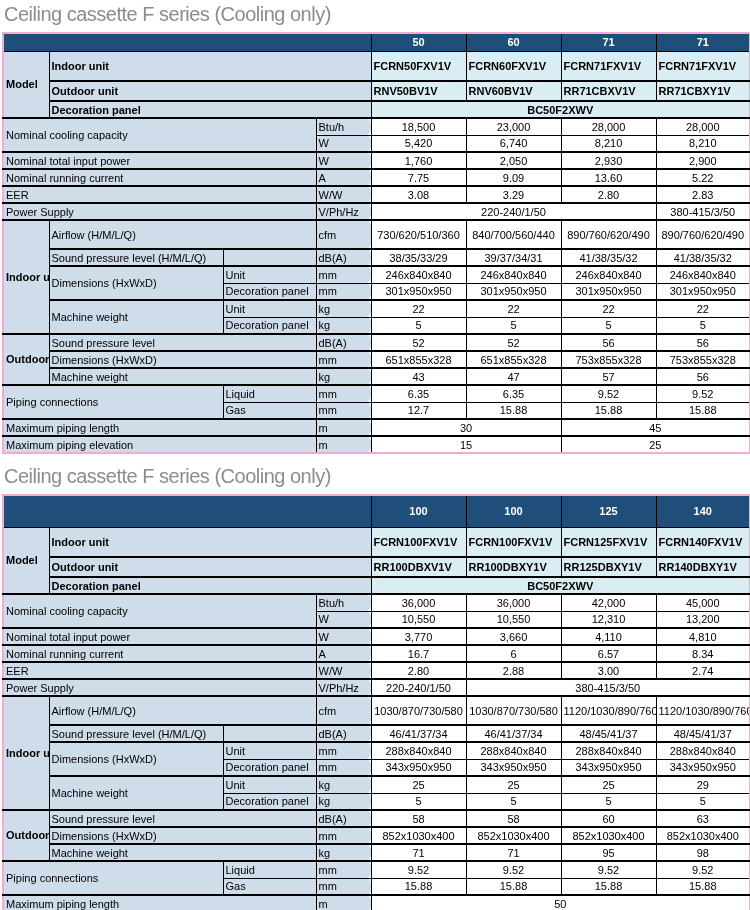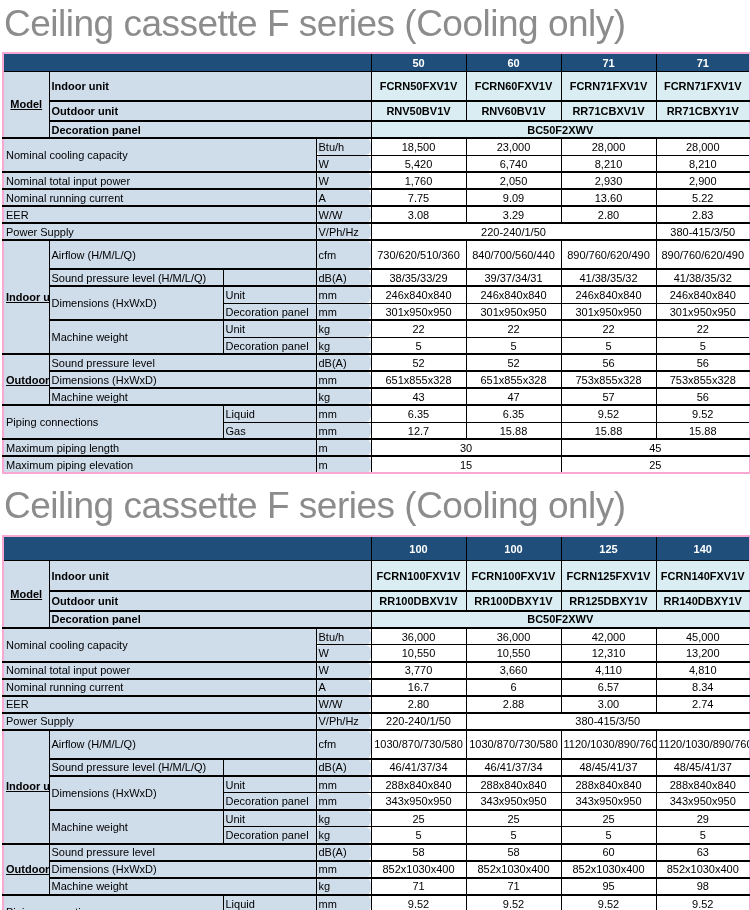--- a/index.html
+++ b/index.html
@@ -11,21 +11,21 @@
   * { box-sizing: border-box; }
   html, body { margin: 0; padding: 0; }
   body {
     width: 750px;
     background: #fff;
     font-family: "Liberation Sans", sans-serif;
     color: #000;
   }
   .title {
     color: var(--title-gray, #8C8C8C);
-    font-size: 37px;
+    font-size: 20px;
     font-weight: 400;
     letter-spacing: -0.5px;
     margin: 2px 0 6px 4px;
     line-height: 1.2;
     white-space: nowrap;
   }
   .title2 { margin-top: 10px; }
   table.spec {
     border-collapse: collapse;
     table-layout: fixed;
@@ -50,22 +50,21 @@
     text-align: center;
     font-size: 12px;
   }
   .c-group, .c-group-mid {
     background: var(--label-bg, #CFDCEA);
     font-weight: bold;
     white-space: normal;
     line-height: 1.15;
     padding: 1px 2px 1px 4px;
     vertical-align: top;
-    text-align: center;
-    text-decoration: underline;
+    text-align: left;
   }
   .c-group-mid { vertical-align: middle; }
   .c-label {
     background: var(--label-bg, #CFDCEA);
     text-align: left;
     padding-left: 5px;
   }
   .c-bold { font-weight: bold; }
   .c-unit {
     background: var(--label-bg, #CFDCEA);
@@ -74,21 +73,21 @@
     border-radius: 6px;
   }
   .c-bottom { vertical-align: bottom; }
   .c-value {
     background: #fff;
     text-align: center;
   }
   .c-model {
     background: var(--model-bg, #D9EDF2);
     font-weight: bold;
-    text-align: center;
+    text-align: left;
     margin-left: 23px;
   }
   .c-cyan {
     background: var(--model-bg, #D9EDF2);
     font-weight: bold;
     text-align: center;
   }
 </style>
 </head>
 <body>
@@ -294,21 +293,21 @@
     <col style="width:46px">
       <col style="width:174px">
       <col style="width:93px">
       <col style="width:55px">
     <col style="width:95px">
       <col style="width:95px">
       <col style="width:95px">
       <col style="width:94px">
   </colgroup>
   <tbody>
-      <tr style="height: 25px;">
+      <tr style="height: 32px;">
         <td class="c-head" colspan="4"></td>
         <td class="c-head">100</td>
         <td class="c-head">100</td>
         <td class="c-head">125</td>
         <td class="c-head">140</td>
       </tr>
       <tr style="height: 30px;">
         <td class="c-group" rowspan="3">Model</td>
         <td class="c-label c-bold" colspan="3">Indoor unit</td>
         <td class="c-model">FCRN100FXV1V</td>

